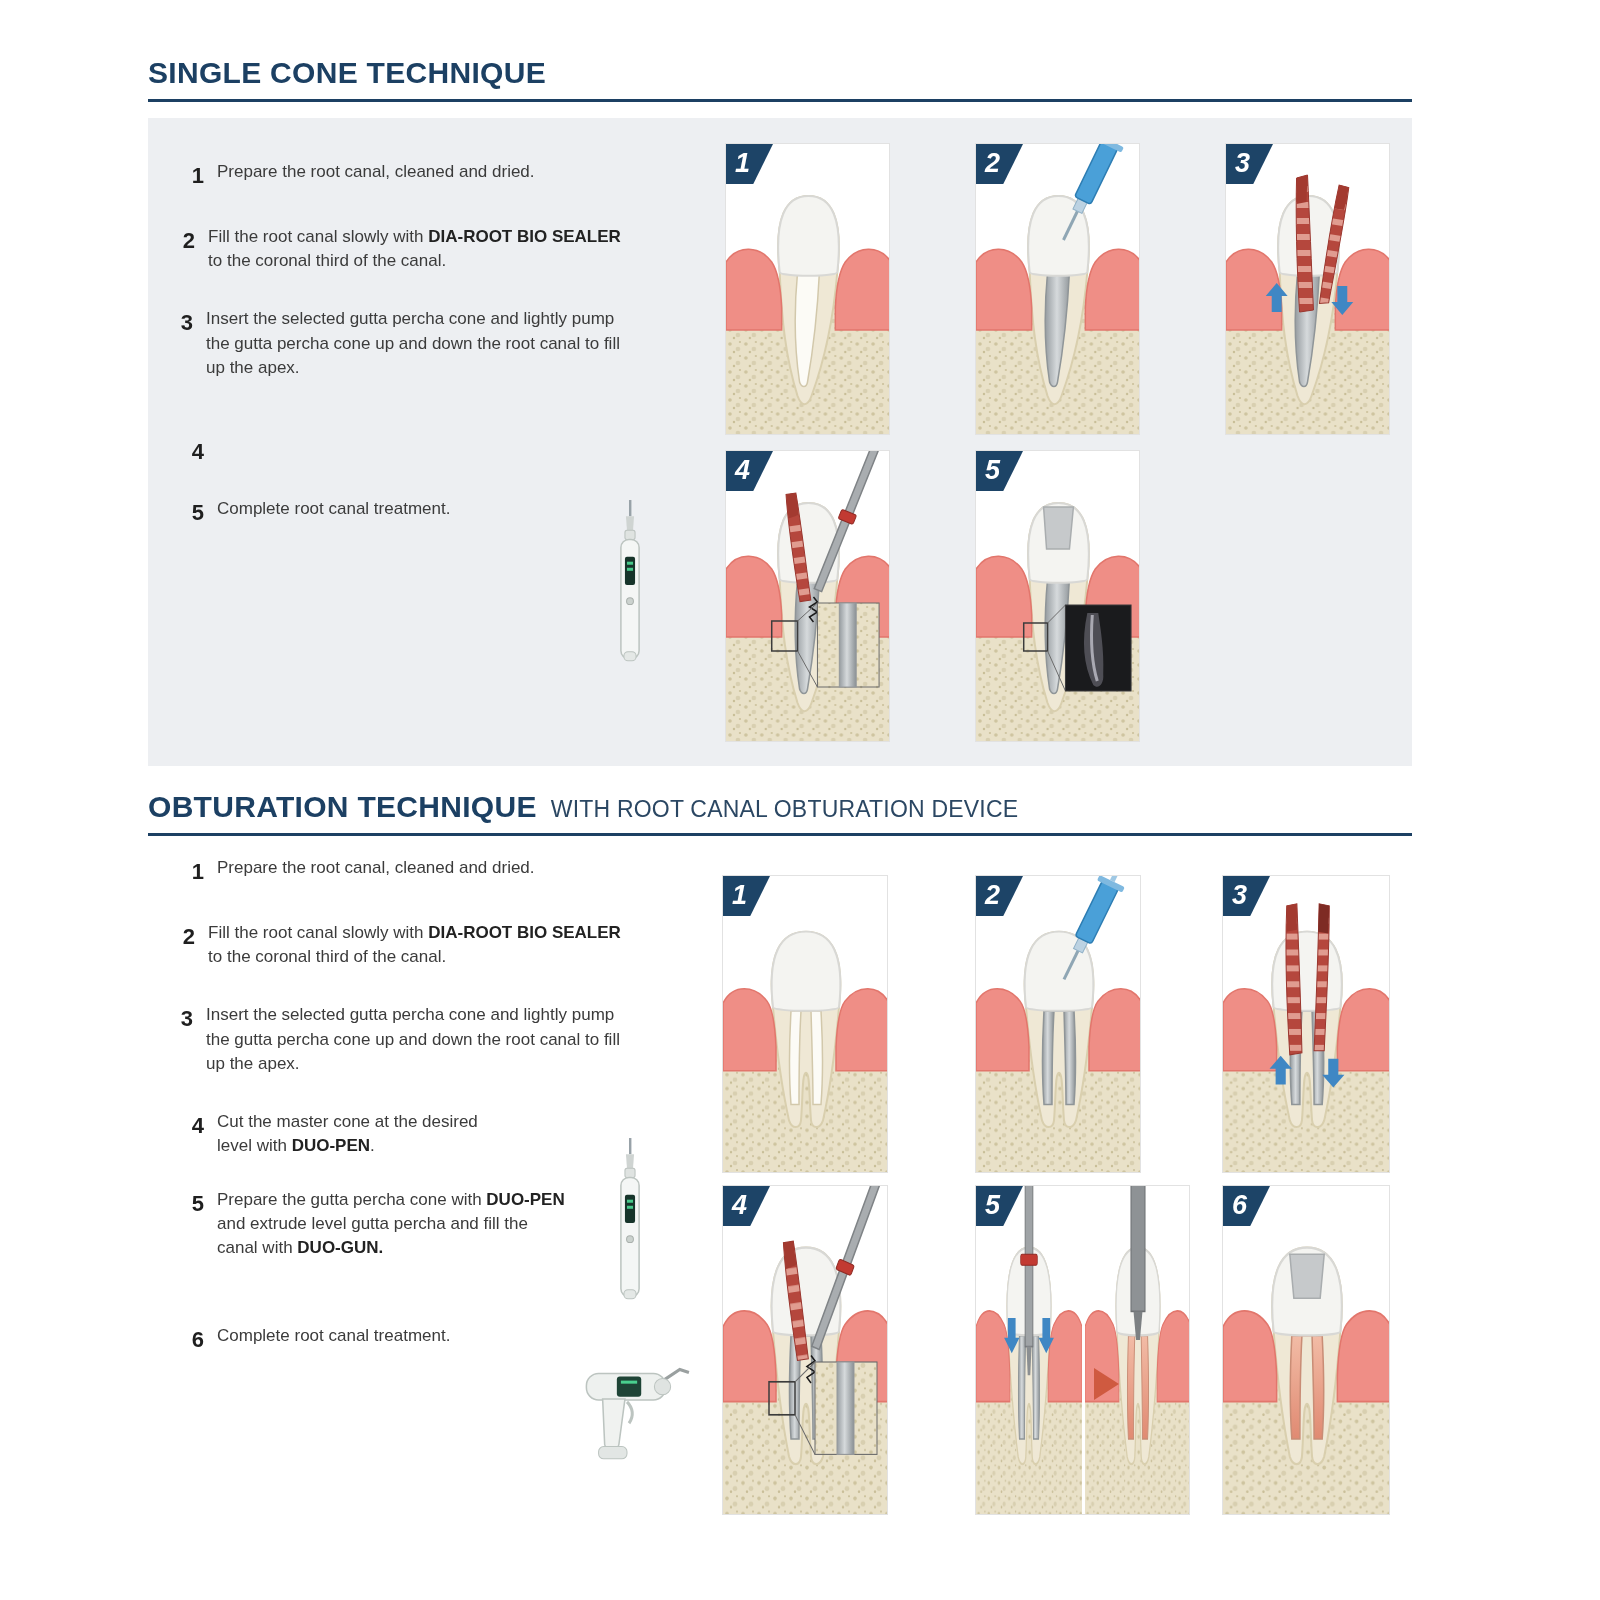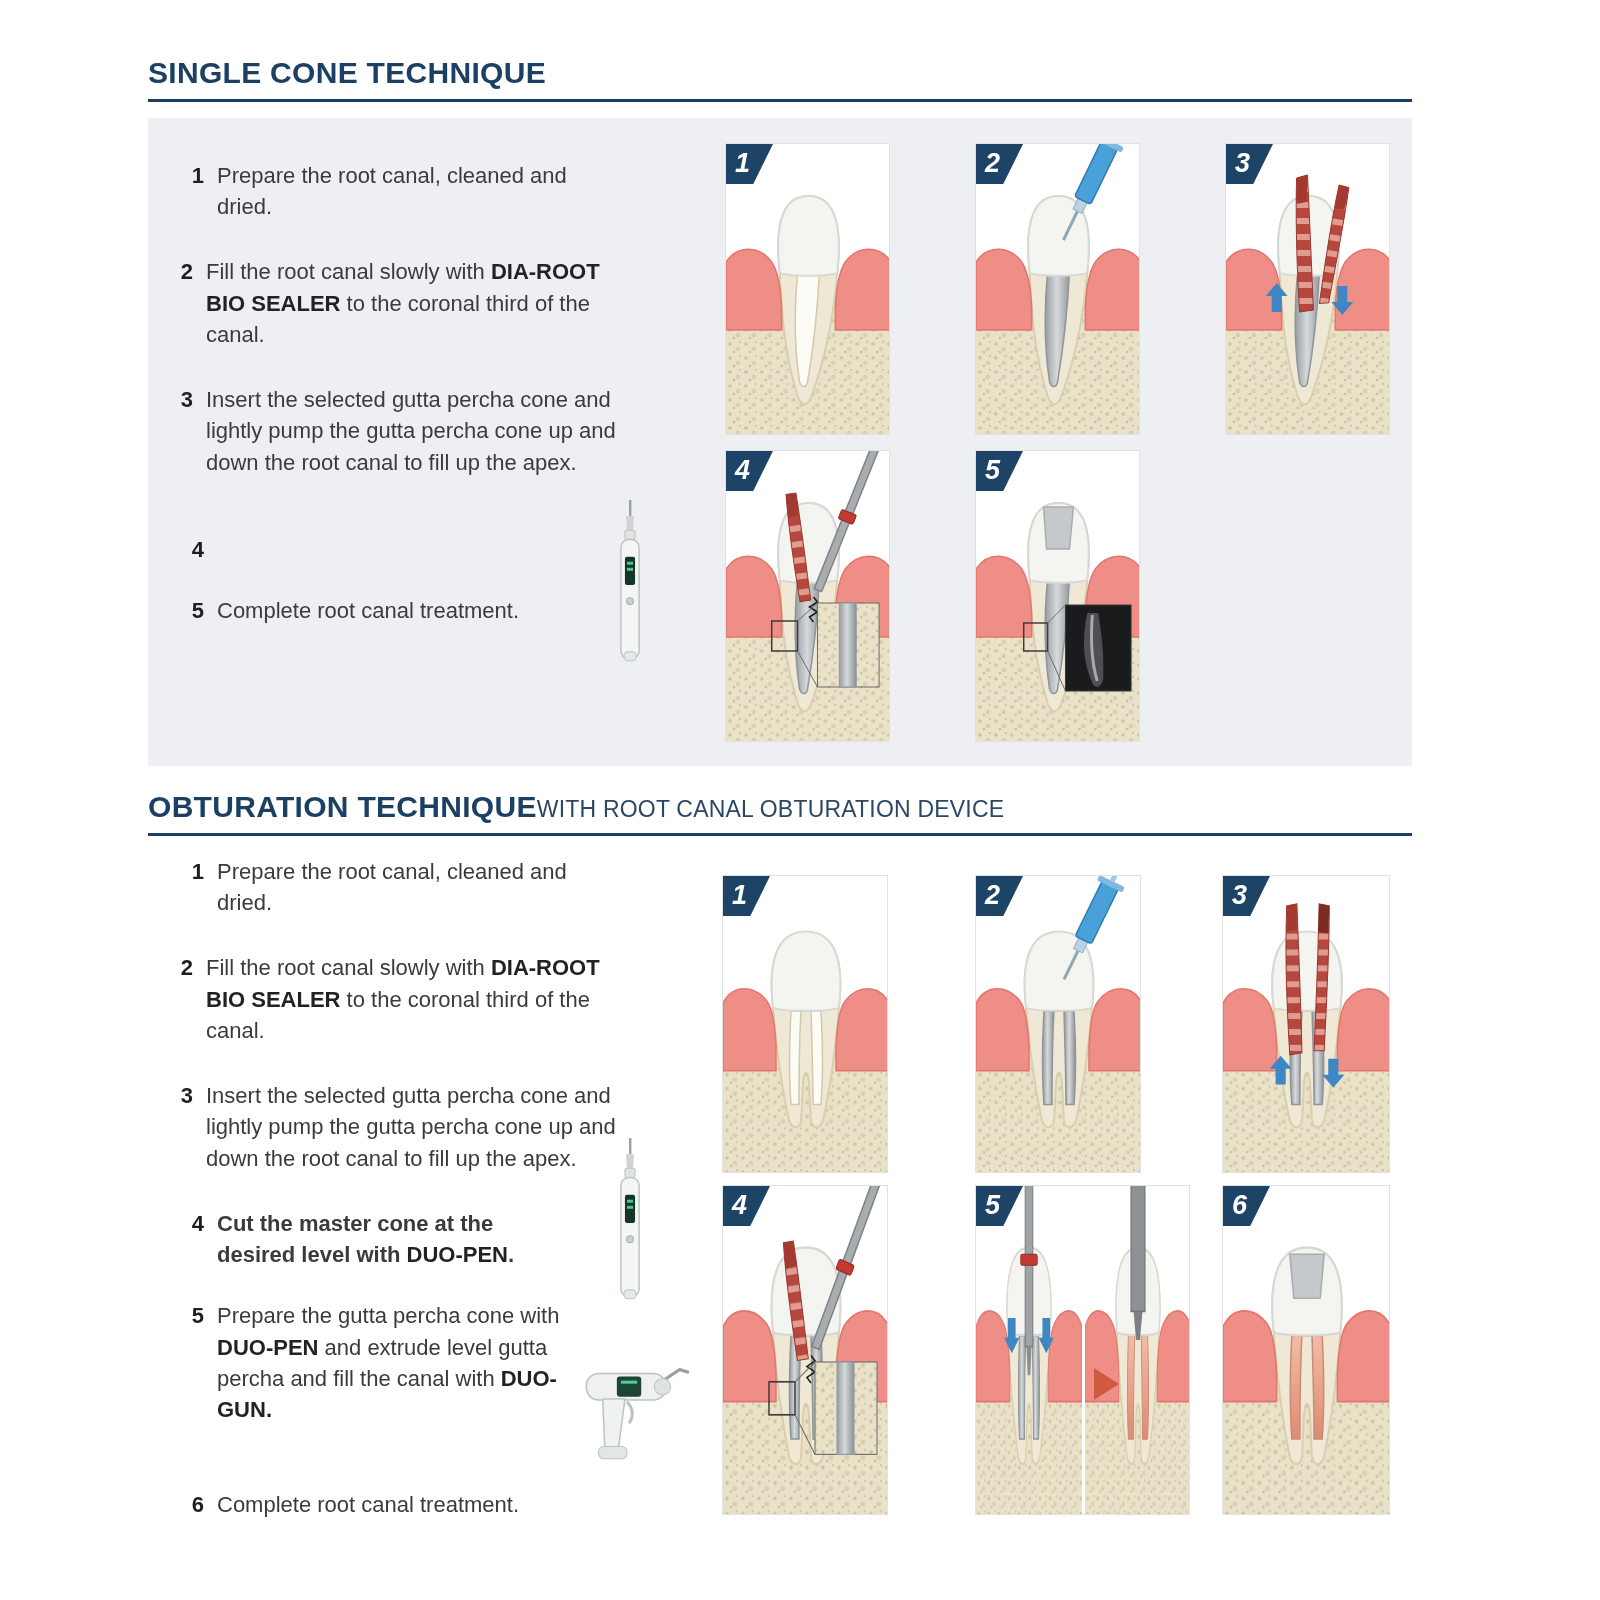--- a/index.html
+++ b/index.html
@@ -1,38 +1,38 @@
 <!DOCTYPE html>
 <html><head>
 <meta charset="utf-8">
 <style>
   html,body{margin:0;padding:0;background:#fff;}
   #page{position:relative;width:1600px;height:1564px;background:#ffffff;
         font-family:"Liberation Sans", sans-serif;overflow:hidden;}
 
   .sec-head{position:absolute;left:148px;width:1264px;}
   .title{font-size:30px;font-weight:700;color:#1c4063;letter-spacing:.3px;}
-  .subtitle{font-size:23px;font-weight:400;color:#2b4763;letter-spacing:.2px;}
+  .subtitle{font-size:23px;font-weight:400;color:#2b4763;margin-left:14px;letter-spacing:.2px;}
   .rule{border-top:3px solid #1c4063;margin-top:9px;}
 
   .graybg{position:absolute;left:148px;top:118px;width:1264px;height:648px;background:#edeff2;}
 
   .steps{position:absolute;width:460px;}
   .sec1{left:178px;top:160px;}
   .sec2{left:178px;top:856px;}
   .step{display:flex;margin-bottom:34px;}
   .step-num{width:26px;text-align:right;margin-right:13px;font-size:22px;font-weight:700;color:#1f1f1f;line-height:1.42;}
-  .step-text{font-size:22px;color:#3b3b3b;line-height:1.42;max-width:432px;}
+  .step-text{font-size:17px;color:#3b3b3b;line-height:1.42;max-width:432px;}
   .step-text b{color:#222;}
   .step:nth-child(1) .step-text{max-width:385px;}
   .sec1 .step:nth-child(3){margin-bottom:56px;}
   .sec1 .step:nth-child(4){margin-bottom:30px;}
   .sec1 .step:nth-child(4) .step-text{max-width:350px;}
   .sec2 .step:nth-child(4){margin-bottom:30px;}
-  .sec2 .step:nth-child(4) .step-text{max-width:300px;font-weight:bold;}
+  .sec2 .step:nth-child(4) .step-text{max-width:300px;}
   .sec2 .step:nth-child(5){margin-bottom:64px;}
   .sec2 .step:nth-child(5) .step-text{max-width:352px;}
 
   .panel{position:absolute;background:#fff;border:1px solid #e2e2e2;overflow:hidden;box-sizing:border-box;}
   .badge{position:absolute;top:0;left:0;width:47px;height:40px;background:#1d4467;
          clip-path:polygon(0 0,100% 0,58% 100%,0 100%);
          color:#fff;font-weight:700;font-style:italic;font-size:27px;line-height:38px;
          padding-left:9px;box-sizing:border-box;}
   .half{position:absolute;top:0;height:100%;}
   .tri{position:absolute;left:118px;top:182px;width:0;height:0;

